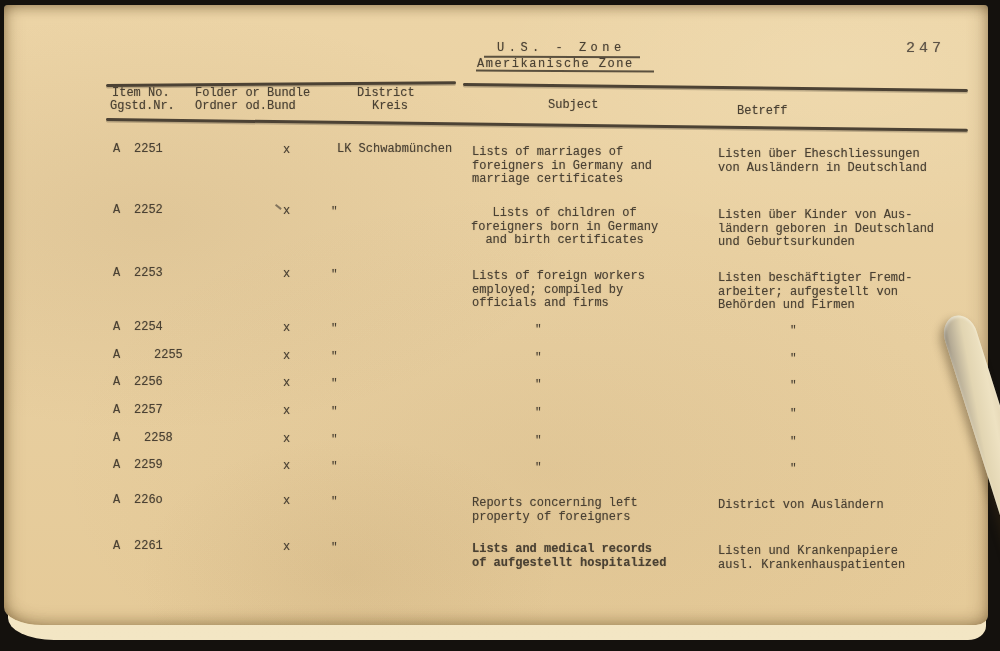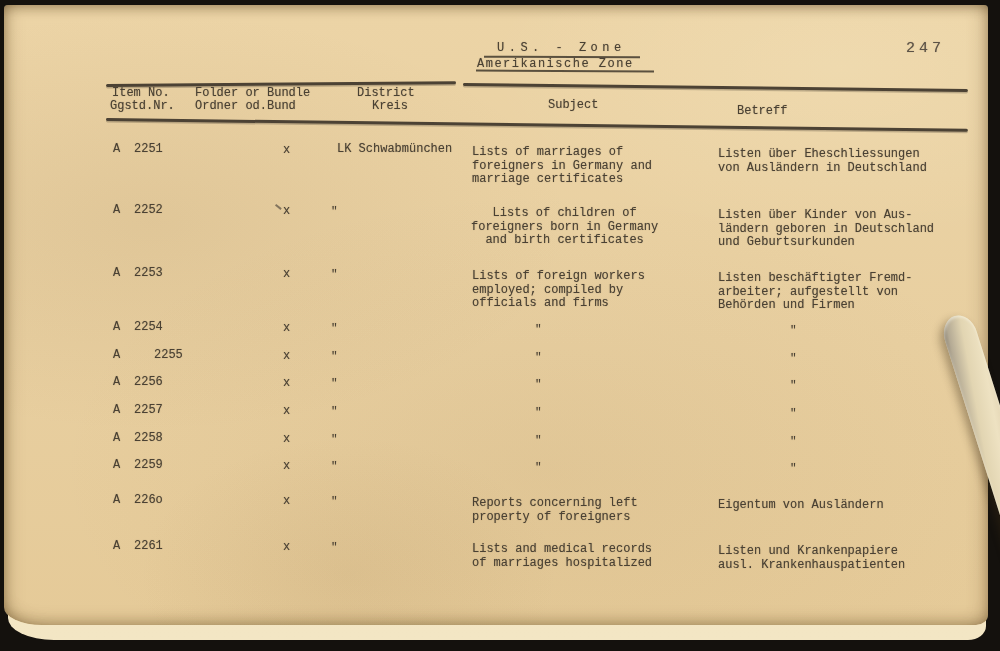--- a/index.html
+++ b/index.html
@@ -143,48 +143,48 @@
           <div>
             <div class="cell" style="left: 113px; top: 404px;">A</div>
             <div class="cell" style="left: 134px; top: 404px;">2257</div>
             <div class="cell" style="left: 283px; top: 405px;">x</div>
             <div class="cell ditto" style="left: 331px; top: 405px;">"</div>
             <div class="cell ditto" style="left: 535px; top: 406px;">"</div>
             <div class="cell ditto" style="left: 790px; top: 407px;">"</div>
           </div>
           <div>
             <div class="cell" style="left: 113px; top: 432px;">A</div>
-            <div class="cell" style="left: 134px; top: 432px;">2258</div>
+            <div class="cell" style="left: 144px; top: 432px;">2258</div>
             <div class="cell" style="left: 283px; top: 433px;">x</div>
             <div class="cell ditto" style="left: 331px; top: 433px;">"</div>
             <div class="cell ditto" style="left: 535px; top: 434px;">"</div>
             <div class="cell ditto" style="left: 790px; top: 435px;">"</div>
           </div>
           <div>
             <div class="cell" style="left: 113px; top: 459px;">A</div>
             <div class="cell" style="left: 134px; top: 459px;">2259</div>
             <div class="cell" style="left: 283px; top: 460px;">x</div>
             <div class="cell ditto" style="left: 331px; top: 460px;">"</div>
             <div class="cell ditto" style="left: 535px; top: 461px;">"</div>
             <div class="cell ditto" style="left: 790px; top: 462px;">"</div>
           </div>
           <div>
             <div class="cell" style="left: 113px; top: 494px;">A</div>
             <div class="cell" style="left: 134px; top: 494px;">226o</div>
             <div class="cell" style="left: 283px; top: 495px;">x</div>
             <div class="cell ditto" style="left: 331px; top: 495px;">"</div>
             <div class="cell lines" style="left: 472px; top: 497px;"><span>Reports concerning left</span><span>property of foreigners</span></div>
-            <div class="cell lines" style="left: 718px; top: 499px;"><span>Eigentum von Ausländern</span></div>
+            <div class="cell lines" style="left: 718px; top: 499px;"><span>District von Ausländern</span></div>
           </div>
           <div>
             <div class="cell" style="left: 113px; top: 540px;">A</div>
             <div class="cell" style="left: 134px; top: 540px;">2261</div>
             <div class="cell" style="left: 283px; top: 541px;">x</div>
             <div class="cell ditto" style="left: 331px; top: 541px;">"</div>
-            <div class="cell lines" style="left: 472px; top: 543px;"><span>Lists and medical records</span><span>of marriages hospitalized</span></div>
+            <div class="cell lines" style="left: 472px; top: 543px; font-weight: bold;"><span>Lists and medical records</span><span>of aufgestellt hospitalized</span></div>
             <div class="cell lines" style="left: 718px; top: 545px;"><span>Listen und Krankenpapiere</span><span>ausl. Krankenhauspatienten</span></div>
           </div>
         </div>
     </div>
   </div>
 
   <div class="stick"></div>
 </div>
 
 </body></html>

